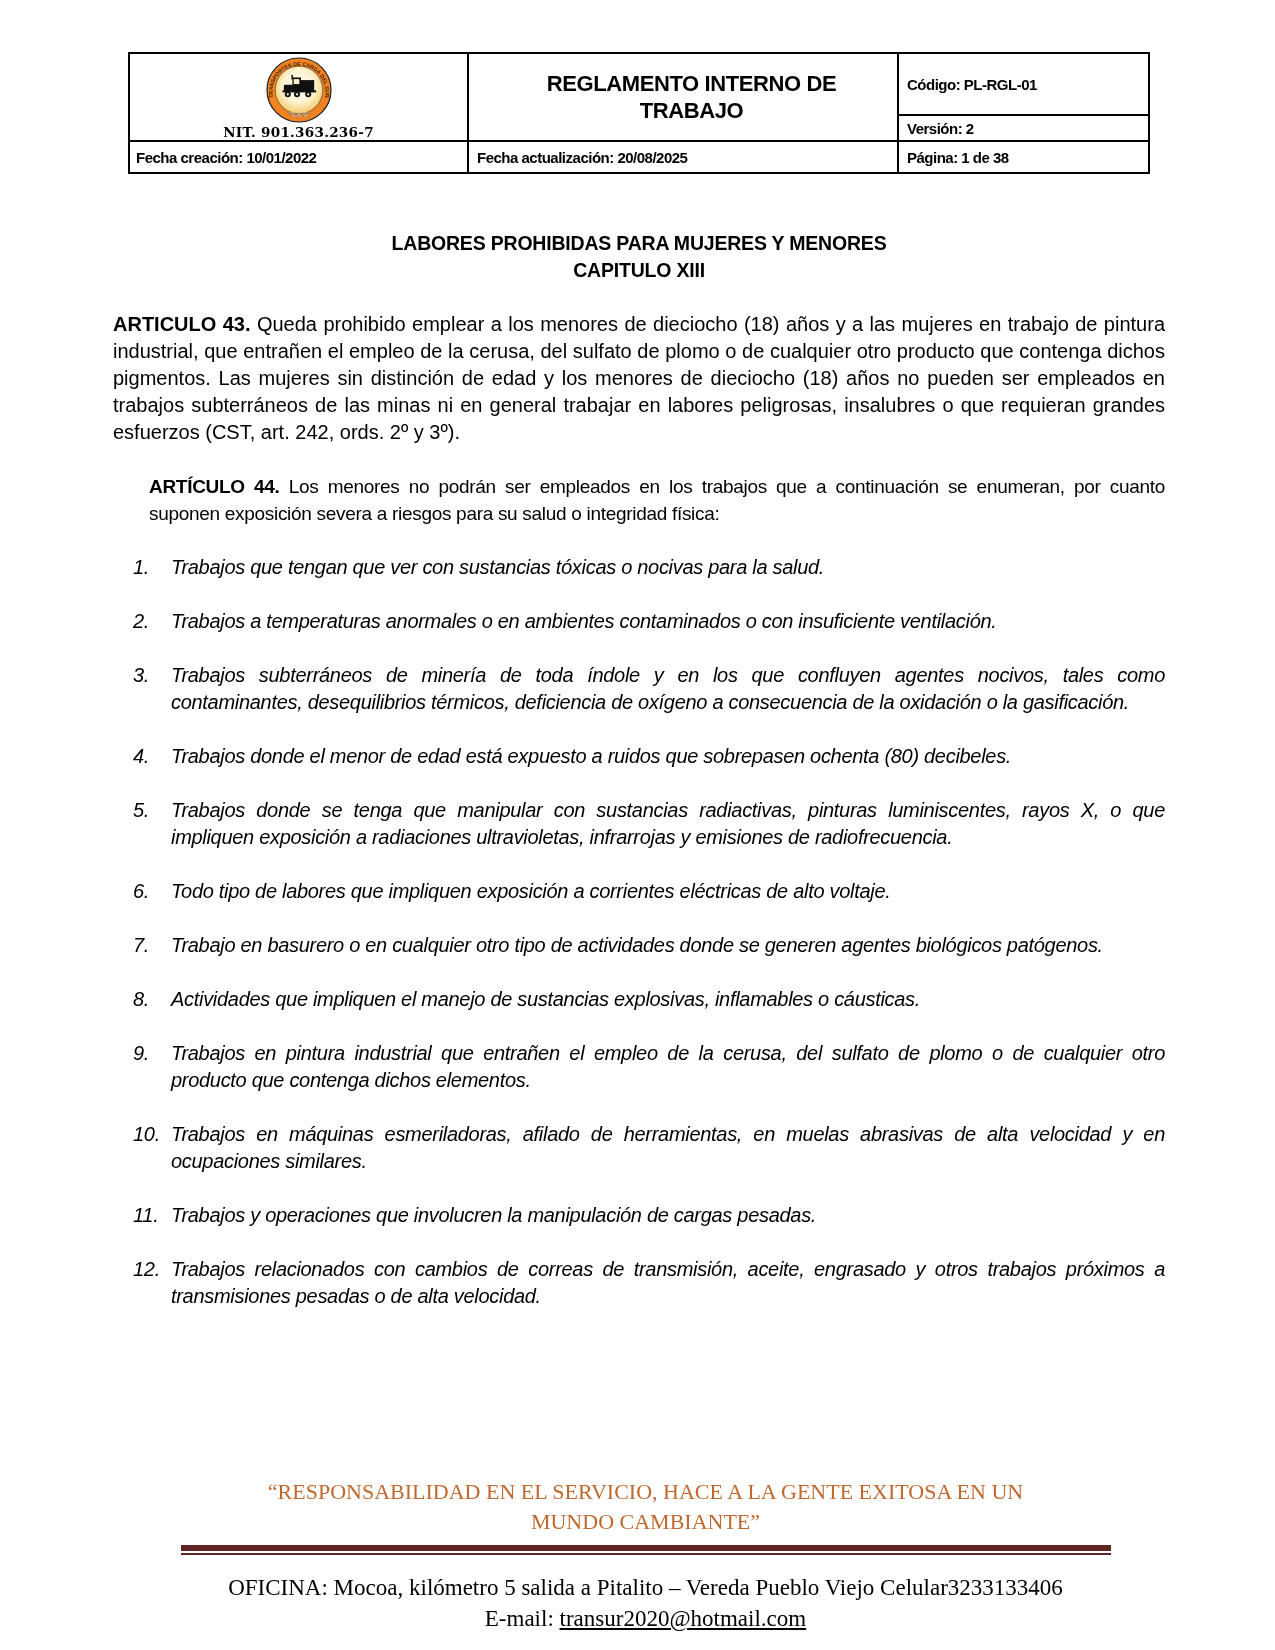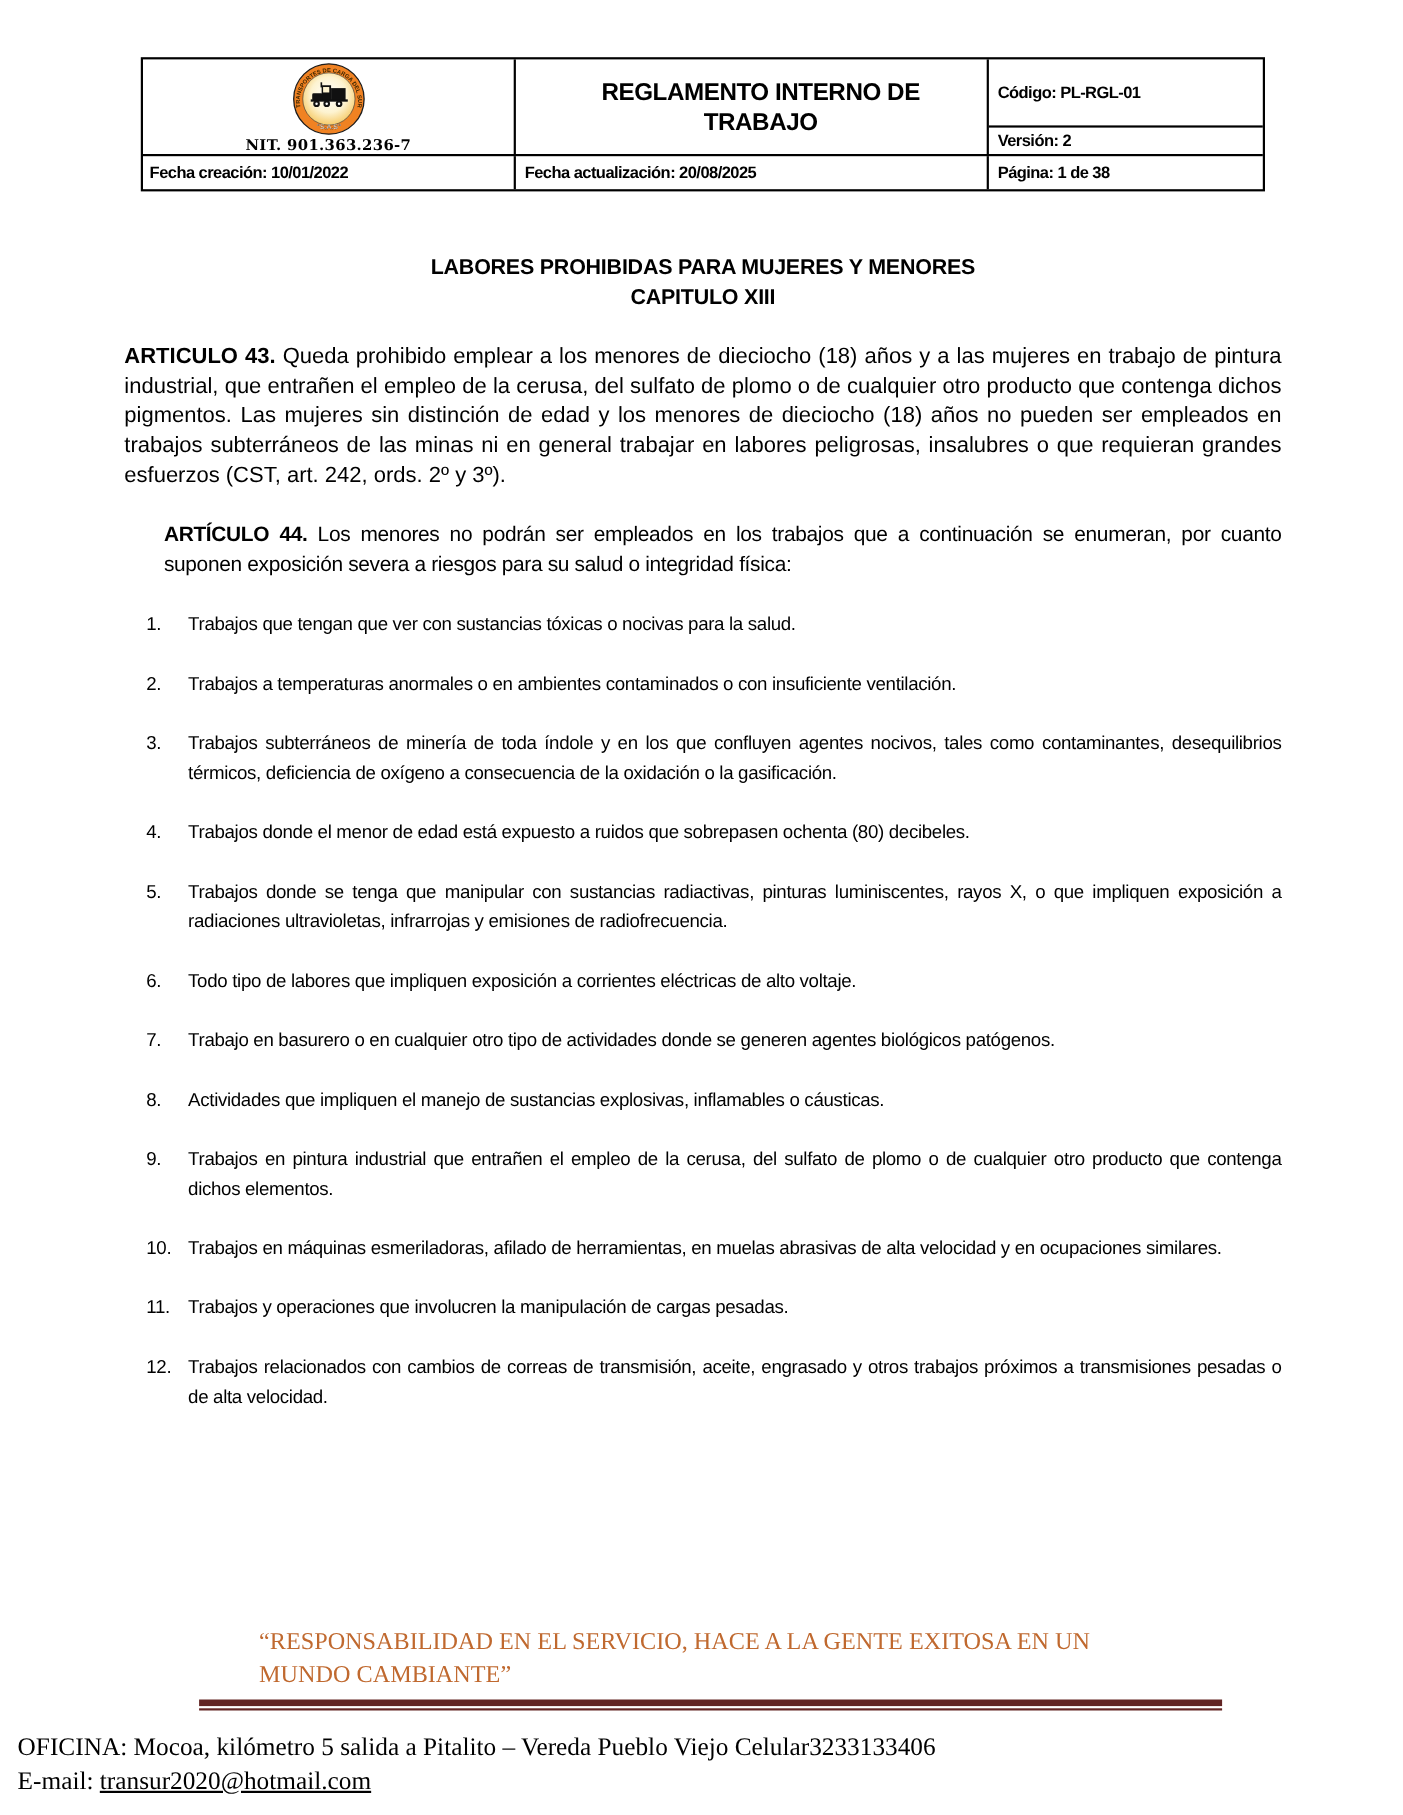--- a/index.html
+++ b/index.html
@@ -41,37 +41,37 @@
   .c-pg{grid-column:3;grid-row:3;}
   .hcell-text{font-weight:bold;font-size:15px;letter-spacing:-0.5px;padding-left:8px;white-space:nowrap;}
   .nit{font-family:"DejaVu Serif", serif;font-weight:bold;font-size:13.5px;letter-spacing:0.3px;margin-top:1px;}
   
   .chapter{margin-top:56px;text-align:center;font-weight:bold;font-size:19.5px;line-height:27px;letter-spacing:-0.2px;}
   p.article{margin:27px 0 0 0;text-align:justify;font-size:20px;line-height:27px;}
   p.article .lbl{font-weight:bold;}
   p.article.condensed{font-size:19px;letter-spacing:-0.3px;margin-left:36px;}
   ol.prohibited{
     list-style:none;margin:27px 0 0 0;padding:0;counter-reset:item;
-    font-size:17px;letter-spacing:-0.3px;
+    font-size:20px;letter-spacing:-0.3px;font-style:italic;
   }
   ol.prohibited li{
     counter-increment:item;
     position:relative;
     padding-left:58px;
     text-align:justify;
     line-height:27px;
     margin-top:27px;
   }
   ol.prohibited li:first-child{margin-top:0;}
   ol.prohibited li::before{
     content:counter(item) ".";
     position:absolute;left:20px;top:0;
   }
   
-  .footer{position:absolute;left:16px;right:0;bottom:16px;text-align:left;}
+  .footer{position:absolute;left:16px;right:0;bottom:16px;text-align:center;}
   .slogan{
     font-family:"Liberation Serif", serif;
     color:#C0692F;
     font-size:22px;line-height:30px;
     max-width:820px;margin:0 auto 8px auto;
   }
   .rule{width:930px;margin:0 auto;}
   .rule .thick{height:6px;background:#622423;}
   .rule .thin{height:2px;background:#622423;margin-top:2px;}
   .address{

